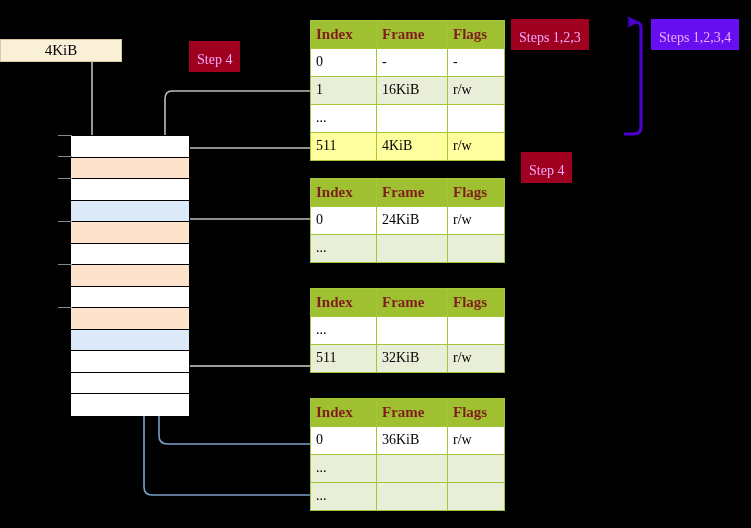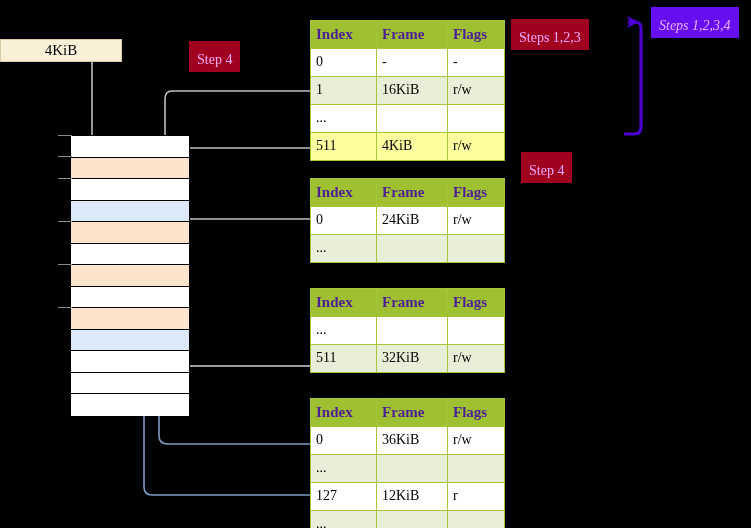--- a/index.html
+++ b/index.html
@@ -28,21 +28,21 @@
   .memrow.blue{background:#dce9f8;}
   .memrow.white{background:#ffffff;}
   .memdiv{position:absolute;left:75px;top:0;width:1px;height:100%;background:#000;}
   .tick{position:absolute;width:14px;height:1px;background:#888;}
 
   
   .pt{position:absolute;border-collapse:collapse;background:#fff;
       font-size:14px;line-height:1;}
   .pt td,.pt th{border:1px solid #a4c639;padding:4px 5px 5px 5px;
                 text-align:left;vertical-align:middle;height:18px;}
-  .pt th{background:#9fc131;color:#4c1d95;font-weight:bold;font-size:15px;}
+  .pt th{background:#9fc131;color:#7f1d1d;font-weight:bold;font-size:15px;}
   .pt td.c0{width:55px;}
   .pt td.c1{width:60px;}
   .pt td.c2{width:46px;}
   .pt th.c0{width:55px;}
   .pt th.c1{width:60px;}
   .pt th.c2{width:46px;}
   .pt tr.alt td{background:#e8eed8;}
   .pt tr.plain td{background:#ffffff;}
   .hl{background:#ffffa0 !important;}
 
@@ -130,21 +130,21 @@
   <div class="tick" style="left:58px;top:221px;"></div>
   <div class="tick" style="left:58px;top:264px;"></div>
   <div class="tick" style="left:58px;top:307px;"></div>
 
   <div class="badge crimson" style="left:189px;top:41px;">
     <span>Step 4</span>
   </div>
   <div class="badge crimson" style="left:511px;top:19px;">
     <span>Steps 1,2,3</span>
   </div>
-  <div class="badge purple" style="left:651px;top:7px;font-style:italic;">
+  <div class="badge purple" style="left:651px;top:19px;">
     <span>Steps 1,2,3,4</span>
   </div>
   <div class="badge crimson" style="left:521px;top:152px;">
     <span>Step 4</span>
   </div>
 
   <table class="pt" style="left:310px;top:20px;">
     <tbody>
         <tr>
       <th class="c0">Index</th>
@@ -224,25 +224,20 @@
     <tr class="plain">
       <td class="c0">0</td>
       <td class="c1">36KiB</td>
       <td class="c2">r/w</td>
     </tr>
     <tr class="alt">
       <td class="c0">...</td>
       <td class="c1"></td>
       <td class="c2"></td>
     </tr>
-    <tr class="plain">
-      <td class="c0">127</td>
-      <td class="c1">12KiB</td>
-      <td class="c2">r</td>
-    </tr>
     <tr class="alt">
       <td class="c0">...</td>
       <td class="c1"></td>
       <td class="c2"></td>
     </tr>
   </tbody>
     </table>
 
 </div>
 

